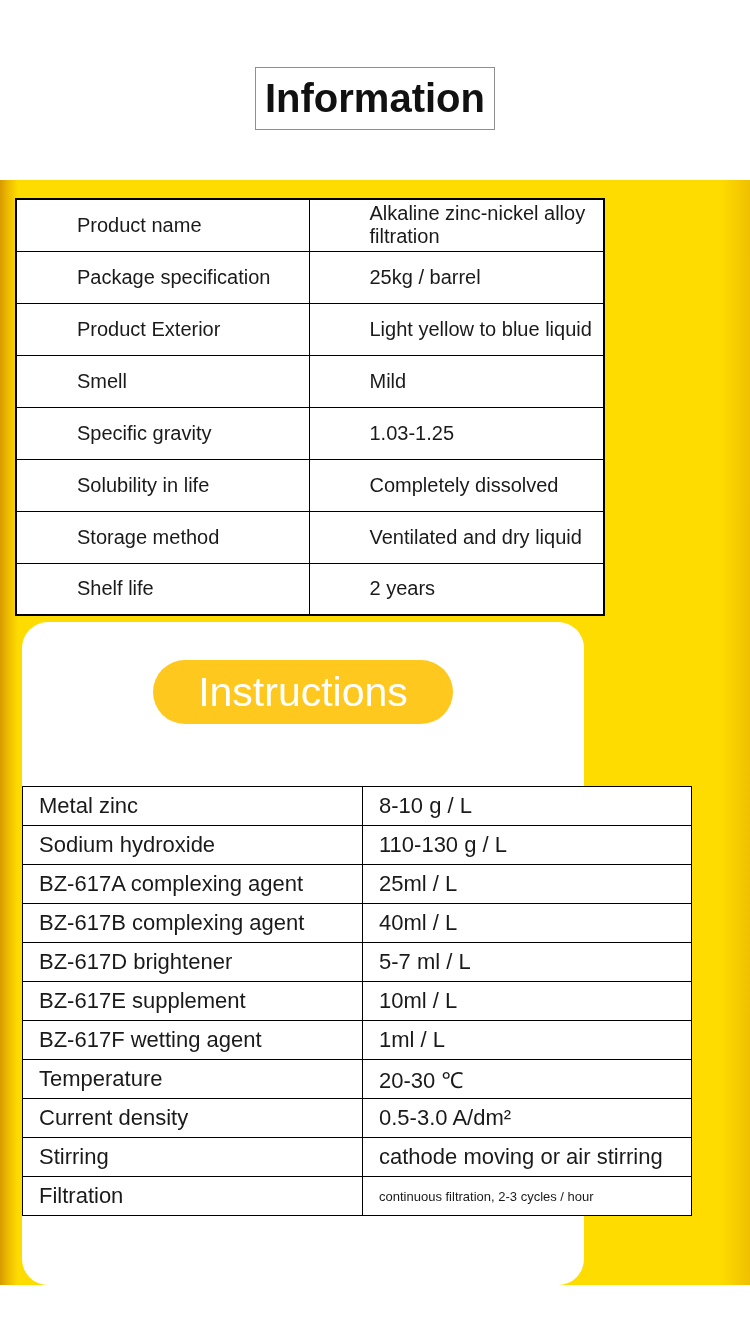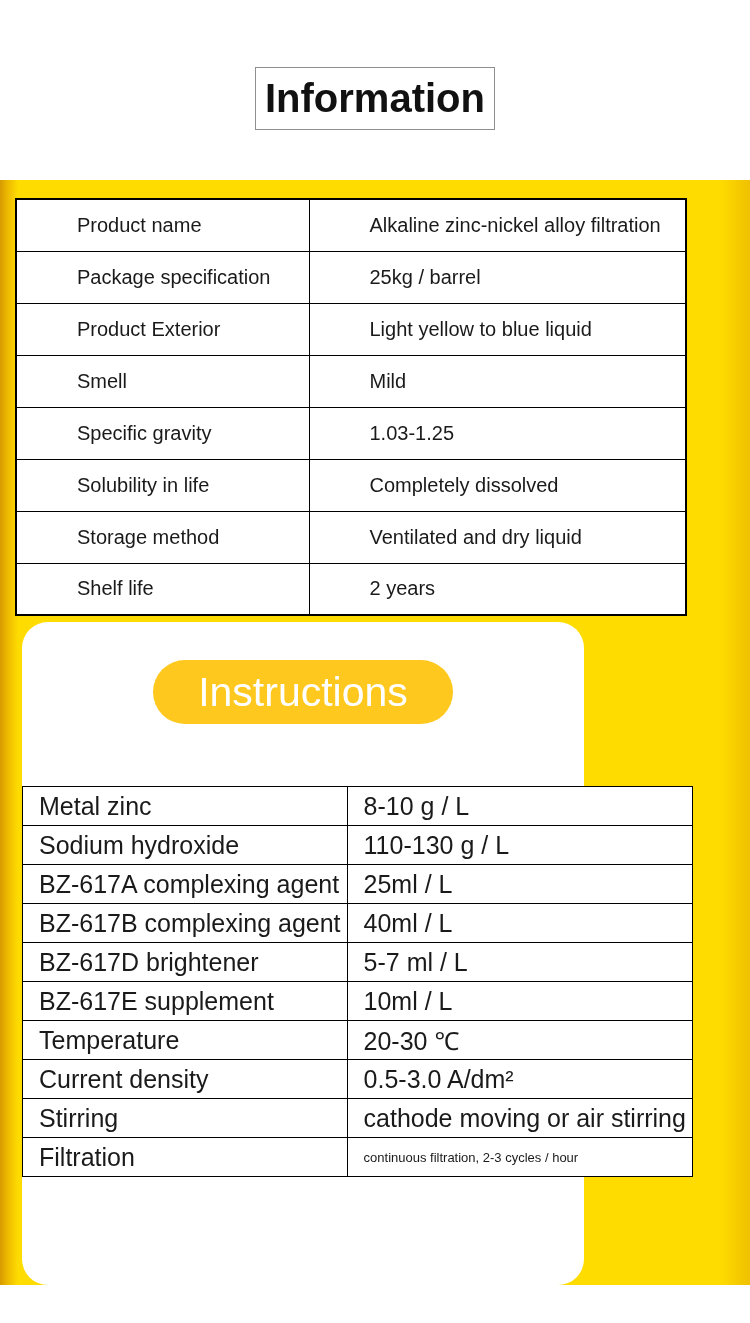--- a/index.html
+++ b/index.html
@@ -56,21 +56,21 @@
       var(--page_yellow, #FFDC00) 96%,
       var(--edge_gold_right, #EFC000) 100%
     );
   }
 
   
   .product-table {
     position: absolute;
     top: 18px;
     left: 15px;
-    width: 672px;
+    width: 590px;
     border-collapse: collapse;
     background: #ffffff;
     border: 2px solid #000000;
   }
   .product-table td {
     border: 1px solid #000000;
     height: 52px;
     font-size: 20px;
     vertical-align: middle;
     padding: 0 10px 0 60px;
@@ -110,21 +110,21 @@
   
   .inst-table {
     margin: 62px auto 0 auto;
     width: 670px;
     border-collapse: collapse;
     background: #ffffff;
   }
   .inst-table td {
     border: 1px solid #000000;
     height: 39px;
-    font-size: 25px;
+    font-size: 22px;
     vertical-align: middle;
     padding: 0 6px 0 16px;
     background: #ffffff;
     white-space: nowrap;
   }
   .inst-table td.col-label { width: 340px; }
   .inst-table tr:last-child td.col-value { font-size: 13px; }
 </style>
 </head>
 <body>
@@ -198,20 +198,24 @@
         </tr>
         <tr>
           <td class="col-label">BZ-617D brightener</td>
           <td class="col-value">5-7 ml / L</td>
         </tr>
         <tr>
           <td class="col-label">BZ-617E supplement</td>
           <td class="col-value">10ml / L</td>
         </tr>
         <tr>
+          <td class="col-label">BZ-617F wetting agent</td>
+          <td class="col-value">1ml / L</td>
+        </tr>
+        <tr>
           <td class="col-label">Temperature</td>
           <td class="col-value">20-30 ℃</td>
         </tr>
         <tr>
           <td class="col-label">Current density</td>
           <td class="col-value">0.5-3.0 A/dm²</td>
         </tr>
         <tr>
           <td class="col-label">Stirring</td>
           <td class="col-value">cathode moving or air stirring</td>

